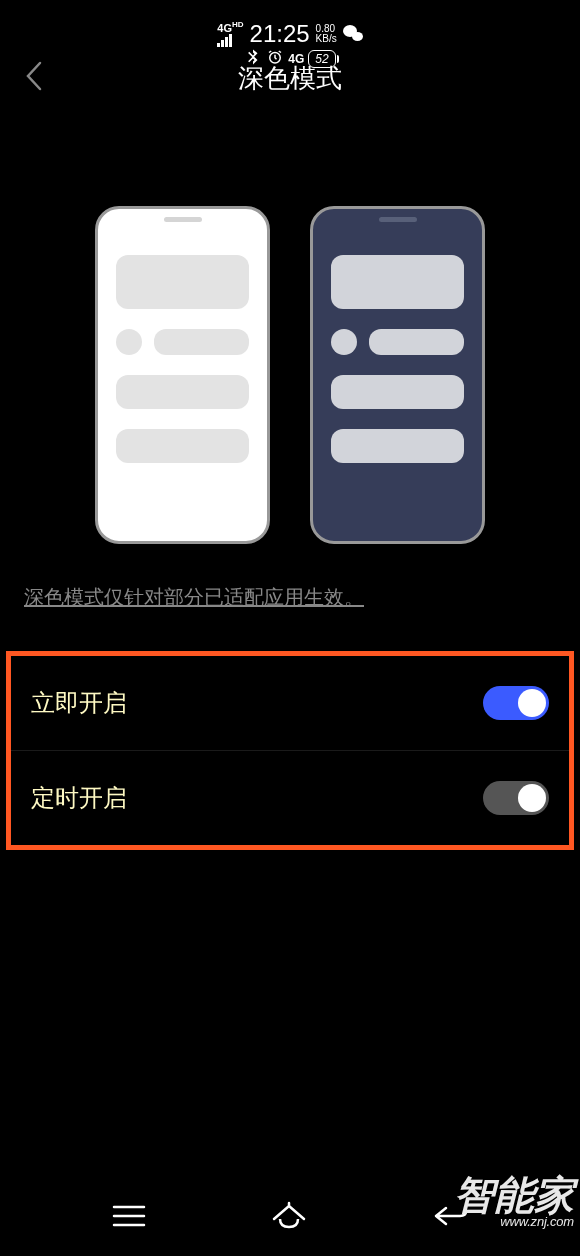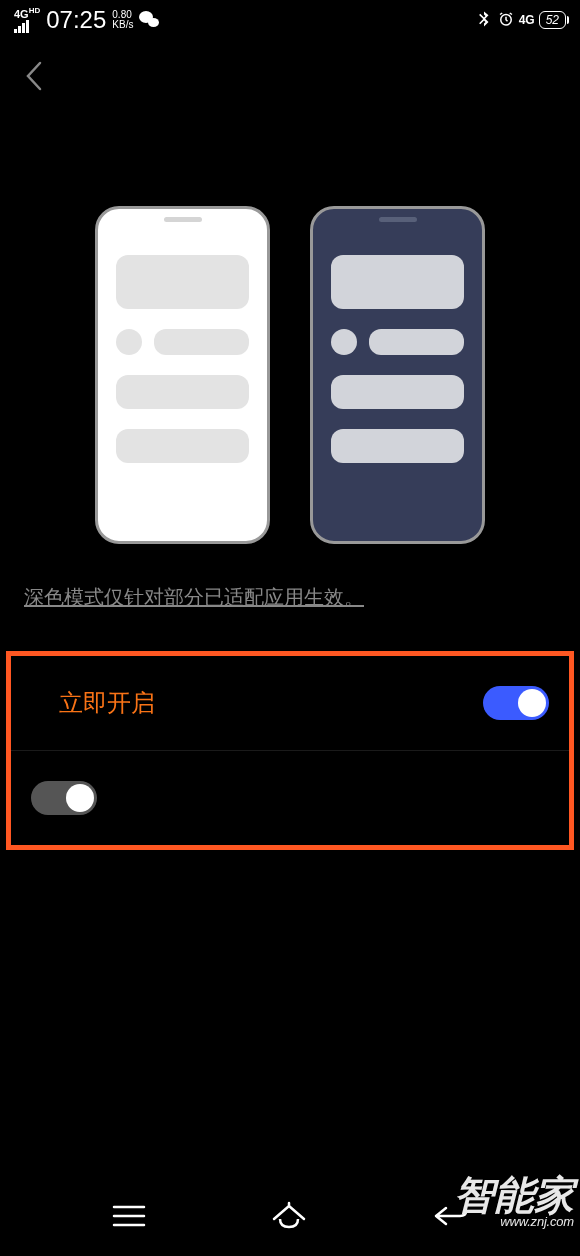--- a/index.html
+++ b/index.html
@@ -14,23 +14,24 @@
       color: #fff;
       font-family: -apple-system, "PingFang SC", "Microsoft YaHei", sans-serif;
       position: relative;
       overflow: hidden;
     }
     
     .status-bar {
       display: flex;
       justify-content: space-between;
       align-items: center;
-      padding: 0 14px;
+      padding: 20px 14px;
       height: 40px;
       font-size: 14px;
+      flex-direction: column;
     }
     .status-left {
       display: flex;
       align-items: center;
       gap: 6px;
     }
     .status-right {
       display: flex;
       align-items: center;
       gap: 4px;
@@ -200,22 +201,21 @@
       align-items: center;
       justify-content: space-between;
       padding: 30px 20px;
       border-bottom: 1px solid #1a1a1a;
     }
     .setting-row:last-child {
       border-bottom: none;
     }
     .setting-label {
       font-size: 24px;
-      color: #f97316;
-      margin-left: 28px;
+      color: #fef9c3;
     }
     .toggle {
       width: 66px;
       height: 34px;
       border-radius: 17px;
       position: relative;
       cursor: pointer;
     }
     .toggle-on {
       background: #3b5bff;
@@ -283,21 +283,21 @@
       <div>
         <div><span>4G</span><sup style="font-size:8px">HD</sup></div>
         <div class="signal-bars">
           <div class="bar" style="height:4px"></div>
           <div class="bar" style="height:7px"></div>
           <div class="bar" style="height:10px"></div>
           <div class="bar" style="height:13px"></div>
         </div>
       </div>
     </div>
-    <span class="time">07:25</span>
+    <span class="time">21:25</span>
     <div class="speed">
       <div>0.80</div>
       <div>KB/s</div>
     </div>
     <div class="wechat-icon"></div>
   </div>
   <div class="status-right">
     <span>
       <svg width="18" height="18" viewBox="0 0 24 24">
           <path fill="#fff" d="M12 2v8L7 5l-1.5 1.5L11 12l-5.5 5.5L7 19l5-5v8l6-6-4.5-4.5L18 7l-6-5zm2 14l-2 2v-4l2 2zm0-8l-2 2V6l2 2z"></path>
@@ -315,20 +315,21 @@
     </div>
   </div>
 </div>
 
 <div class="header">
   <div class="back-btn">
     <svg width="20" height="34" viewBox="0 0 20 34">
         <path d="M16 4 L4 17 L16 30" stroke="#888" stroke-width="2.5" fill="none" stroke-linecap="round"></path>
       </svg>
   </div>
+  <div class="title">深色模式</div>
 </div>
 
 <div class="previews">
   <div class="phone phone-light">
     <div class="phone-notch"></div>
     <div class="phone-content">
       <div class="block block-tall"></div>
       <div class="row-dot">
           <div class="dot"></div>
           <div class="block"></div>
@@ -354,20 +355,21 @@
 <div class="description">深色模式仅针对部分已适配应用生效。</div>
 
 <div class="highlight-box">
   <div class="setting-row">
     <span class="setting-label">立即开启</span>
     <div class="toggle toggle-on">
       <div class="toggle-knob"></div>
     </div>
   </div>
   <div class="setting-row">
+    <span class="setting-label">定时开启</span>
     <div class="toggle toggle-off">
       <div class="toggle-knob"></div>
     </div>
   </div>
 </div>
 
 <div class="nav-bar">
   <div class="nav-btn">
     <svg width="34" height="26" viewBox="0 0 34 26">
         <path d="M2 4h30M2 13h30M2 22h30" stroke="#fff" stroke-width="2.5" stroke-linecap="round"></path>

